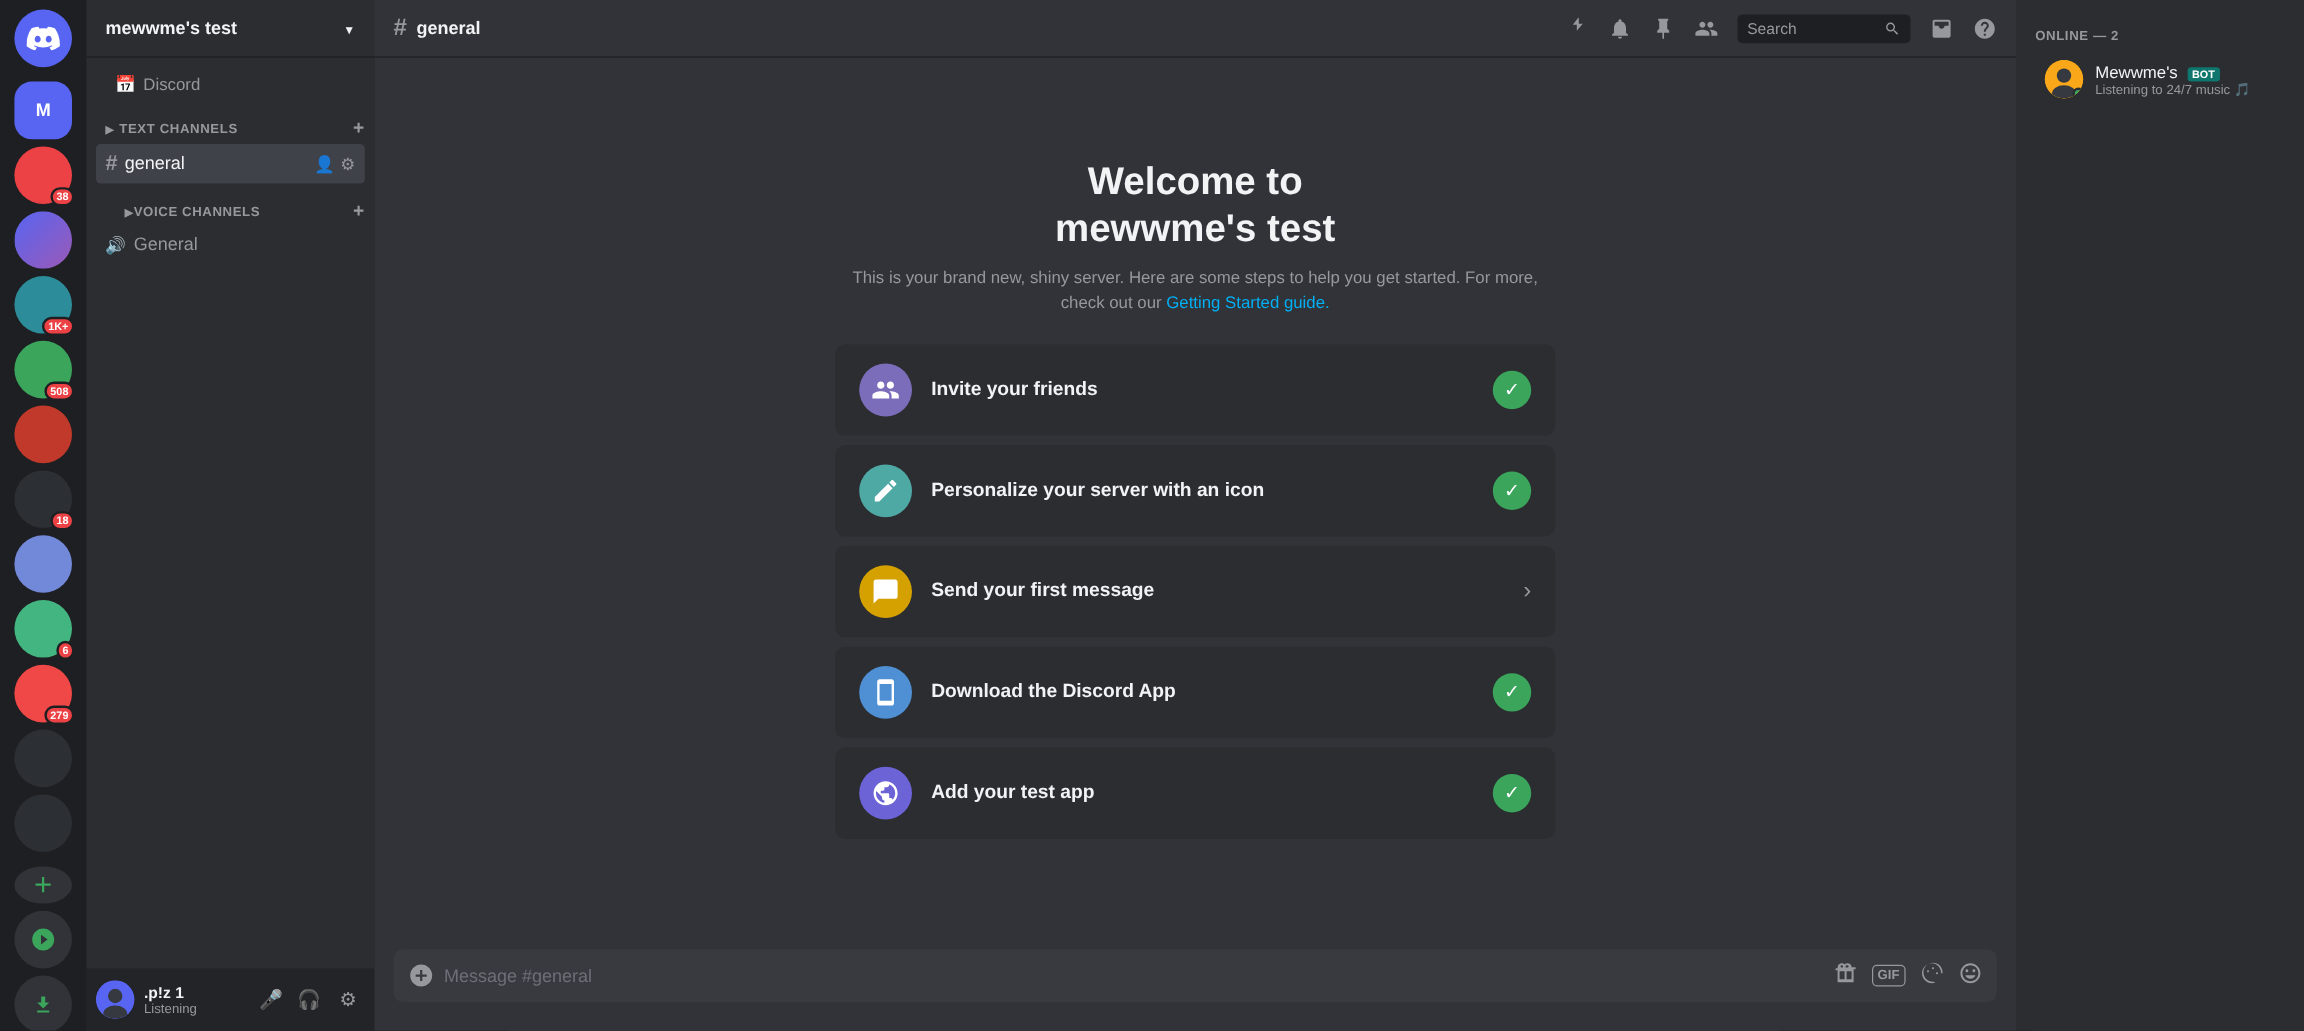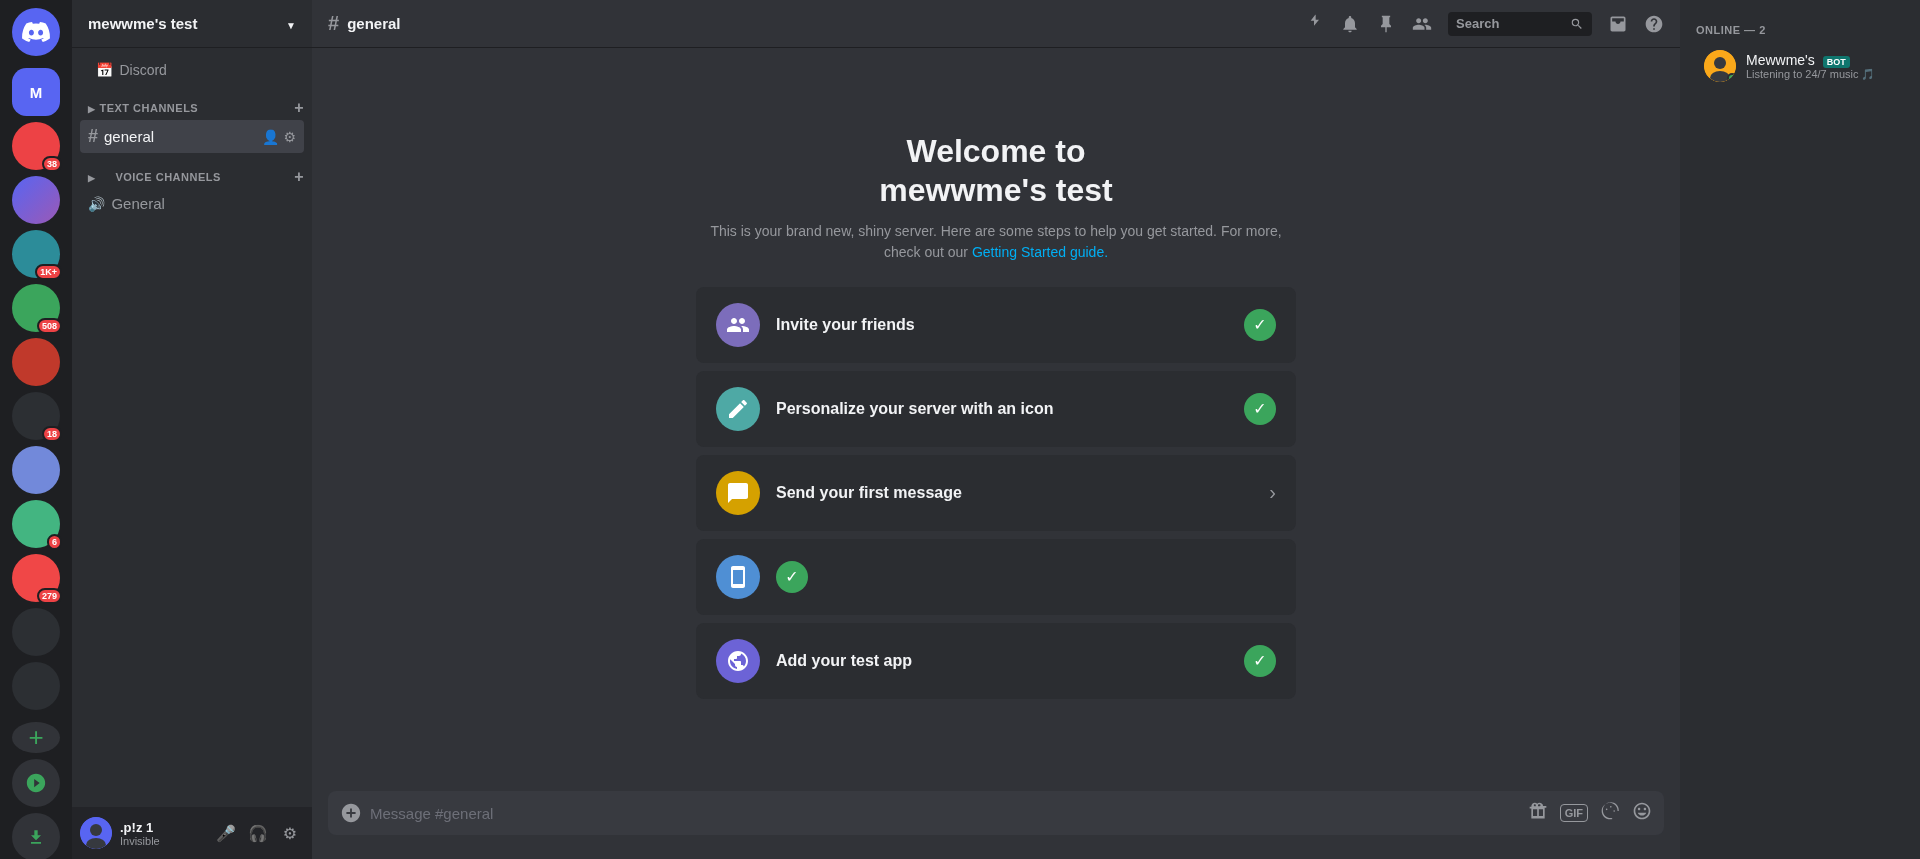--- a/index.html
+++ b/index.html
@@ -193,21 +193,20 @@
       height: 24px;
       cursor: text;
     }
     .search-bar input {
       background: none;
       border: none;
       outline: none;
       color: #dcddde;
       font-size: 13px;
       width: 100%;
-      font-weight: bold;
     }
     .search-bar input::placeholder { color: #96989d; }
 
     
     .chat-area {
       flex: 1;
       display: flex;
       flex-direction: column;
       align-items: center;
       justify-content: center;
@@ -470,21 +469,21 @@
         <span style="color:#96989d;font-size:18px;font-weight:700;">#</span>
         <span style="font-size:15px;">general</span>
       </div>
       <div class="channel-item-icons">
         <span class="channel-icon-btn">👤</span>
         <span class="channel-icon-btn">⚙</span>
       </div>
     </div>
 
     <div class="category-header">
-      <span style="display:flex;align-items:center;gap:20px;">
+      <span style="display:flex;align-items:center;gap:0;margin-left:16px;">
         <span class="chevron-right"></span>
         <span>VOICE CHANNELS</span>
       </span>
       <span class="category-plus">+</span>
     </div>
 
     <div class="channel-item">
       <div class="channel-item-left">
         <span style="color:#96989d;font-size:14px;">🔊</span>
         <span style="font-size:15px;">General</span>
@@ -495,21 +494,21 @@
   <div class="user-panel">
     <div class="user-avatar-small av-color-1">
       <svg width="32" height="32" viewBox="0 0 32 32" style="border-radius:50%;">
         <circle cx="16" cy="16" r="16" fill="#5865f2"></circle>
         <circle cx="16" cy="13" r="6" fill="#36393f"></circle>
         <ellipse cx="16" cy="28" rx="10" ry="7" fill="#36393f"></ellipse>
       </svg>
     </div>
     <div class="user-info">
       <div class="user-name-small">.p!z 1</div>
-      <div class="user-status-small">Invisible</div>
+      <div class="user-status-small">Listening</div>
     </div>
     <div class="user-controls">
       <button class="user-control-btn">🎤</button>
       <button class="user-control-btn">🎧</button>
       <button class="user-control-btn">⚙</button>
     </div>
   </div>
 </div>
 
 <div class="main-content">
@@ -597,20 +596,21 @@
         <span class="checklist-text">Send your first message</span>
         <span class="checklist-arrow">›</span>
       </div>
 
       <div class="checklist-item">
         <div class="checklist-icon blue">
           <svg width="24" height="24" viewBox="0 0 24 24" fill="white">
               <path d="M17 1.01L7 1c-1.1 0-2 .9-2 2v18c0 1.1.9 2 2 2h10c1.1 0 2-.9 2-2V3c0-1.1-.9-1.99-2-1.99zM17 19H7V5h10v14z"></path>
             </svg>
         </div>
+        <span class="checklist-text">Download the Discord App</span>
         <div class="checklist-check">✓</div>
       </div>
 
       <div class="checklist-item">
         <div class="checklist-icon violet">
           <svg width="24" height="24" viewBox="0 0 24 24" fill="white">
               <path d="M12 2C6.48 2 2 6.48 2 12s4.48 10 10 10 10-4.48 10-10S17.52 2 12 2zm-1 17.93c-3.95-.49-7-3.85-7-7.93 0-.62.08-1.21.21-1.79L9 15v1c0 1.1.9 2 2 2v1.93zm6.9-2.54c-.26-.81-1-1.39-1.9-1.39h-1v-3c0-.55-.45-1-1-1H8v-2h2c.55 0 1-.45 1-1V7h2c1.1 0 2-.9 2-2v-.41c2.93 1.19 5 4.06 5 7.41 0 2.08-.8 3.97-2.1 5.39z"></path>
             </svg>
         </div>
         <span class="checklist-text">Add your test app</span>

